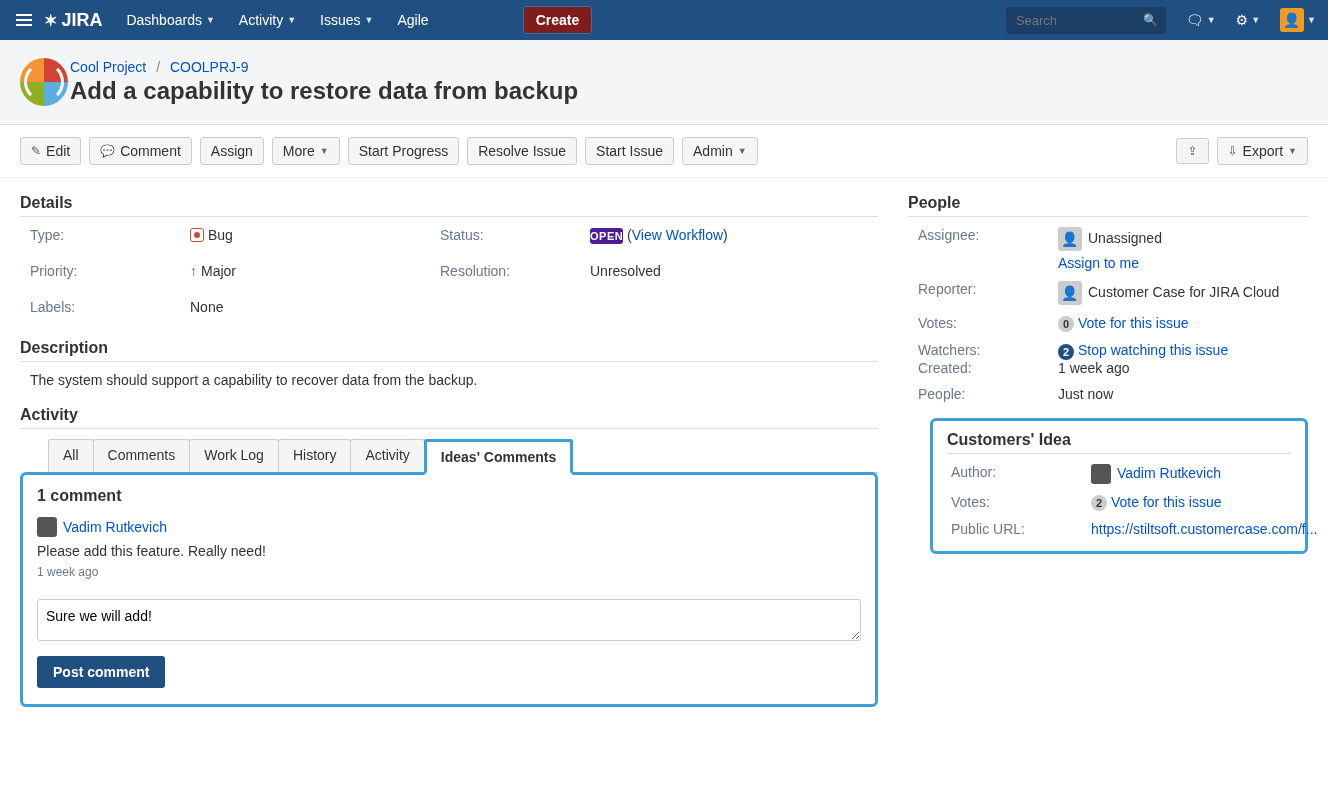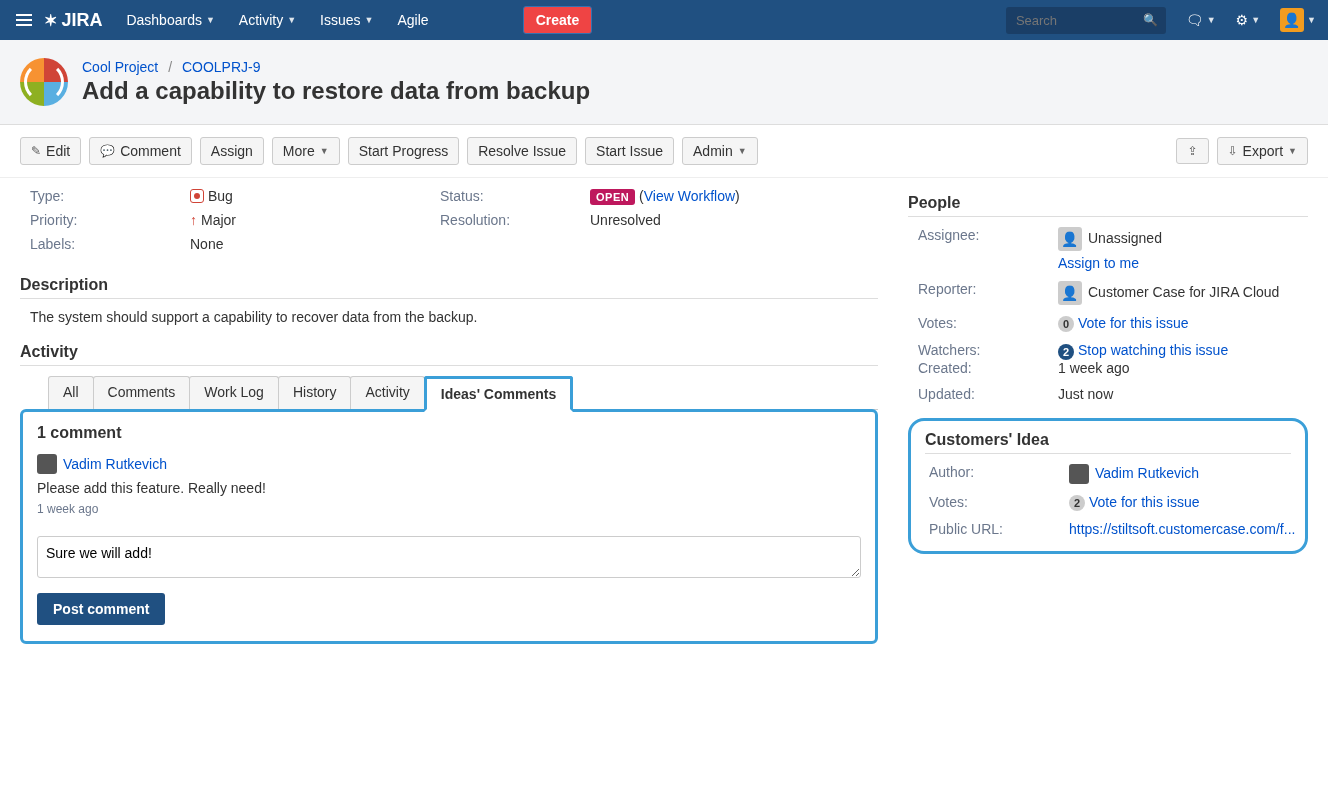--- a/index.html
+++ b/index.html
@@ -15,57 +15,57 @@
     align-items: center;
     padding: 0 12px;
     gap: 4px;
   }
   .hamburger { width: 24px; height: 24px; display:flex; flex-direction:column; justify-content:center; gap:3px; cursor:pointer; padding:4px; }
   .hamburger span { height:2px; background:#fff; display:block; }
   .jira-logo { display:flex; align-items:center; gap:4px; font-weight:bold; font-size:18px; color:#fff; margin-left:4px; margin-right:10px; }
   .jira-logo-icon { font-size:16px; }
   .nav-item { color:#fff; padding:0 10px; height:40px; display:flex; align-items:center; cursor:pointer; font-size:14px; }
   .nav-item .caret { font-size:9px; margin-left:4px; opacity:0.85; }
-  .create-btn { background:#ef4444; border:1px solid #3572b0; color:#fff; padding:5px 12px; border-radius:3px; cursor:pointer; font-size:14px; margin-left:80px; font-weight:bold; }
+  .create-btn { background:#7f1d1d; border:1px solid #3572b0; color:#fff; padding:5px 12px; border-radius:3px; cursor:pointer; font-size:14px; margin-left:80px; font-weight:bold; }
   .nav-spacer { flex:1; }
   .search-box { background:#1a3e66; border:none; color:#fff; padding:6px 28px 6px 10px; width:160px; border-radius:3px; font-size:13px; }
   .search-wrap { position:relative; }
   .search-wrap .mag { position:absolute; right:8px; top:50%; transform:translateY(-50%); color:#ccc; font-size:12px; }
   .nav-icon { color:#fff; margin-left:16px; cursor:pointer; display:flex; align-items:center; gap:3px; }
   .nav-icon .caret { font-size:9px; opacity:0.85; }
   .avatar-nav { width:24px; height:24px; background:#f29c1f; border-radius:3px; display:inline-flex; align-items:center; justify-content:center; }
 
   
-  .page-header { background:#f4f5f7; border-bottom:1px solid #ddd; padding:18px 20px 18px 20px; display:flex; align-items:center; gap:14px; }
+  .page-header { background:#f4f5f7; border-bottom:1px solid #ddd; padding:18px 20px 18px 20px; display:flex; align-items:center; gap:2px; }
   .proj-avatar { width:48px; height:48px; border-radius:50%; background: conic-gradient(#d04437 0 90deg, #59afe1 90deg 180deg, #8eb021 180deg 270deg, #f79232 270deg 360deg); flex-shrink:0; position:relative; }
   .proj-avatar::after{ content:''; position:absolute; inset:4px; border-radius:50%; border:3px solid rgba(255,255,255,0.6); border-color: transparent #fff transparent #fff; }
   .breadcrumb { font-size:14px; color:#0052cc; }
   .breadcrumb .sep { color:#888; margin:0 6px; }
   .issue-title { font-size:24px; color:#333; margin-top:2px; }
 
   
   .toolbar { display:flex; align-items:center; gap:8px; padding:12px 20px; border-bottom:1px solid #eee;}
   .tbtn { background:#f5f5f5; border:1px solid #ccc; border-radius:3px; padding:5px 10px; font-size:14px; color:#333; cursor:pointer; display:inline-flex; align-items:center; gap:5px; }
   .tbtn .caret { font-size:9px; color:#666; }
   .tbtn .ico { font-size:12px; color:#555; }
   .toolbar-spacer { flex:1; }
 
   
   .content { display:flex; padding:10px 20px 20px; gap:30px; align-items:flex-start; }
   .main-col { flex:1; min-width:0; }
   .side-col { width:400px; flex-shrink:0; }
 
   .section-title { font-size:16px; font-weight:bold; color:#333; border-bottom:1px solid #ddd; padding-bottom:4px; margin-bottom:10px; margin-top:6px; }
 
-  .details-grid { display:grid; grid-template-columns: 160px 250px 150px 1fr; row-gap:8px; font-size:14px; }
+  .details-grid { display:grid; grid-template-columns: 160px 250px 150px 1fr; row-gap:20px; font-size:14px; }
   .details-grid .lbl { color:#6b778c; }
   .bug-icon { display:inline-block; width:14px; height:14px; border:1px solid #d04437; border-radius:3px; position:relative; vertical-align:-2px; margin-right:4px;}
   .bug-icon::after{ content:''; position:absolute; inset:3px; background:#d04437; border-radius:50%;}
   .priority-icon { color:#d04437; font-weight:bold; margin-right:4px; }
-  .status-open { background:#be185d; color:#fff; font-size:11px; font-weight:bold; padding:2px 6px; border-radius:3px; letter-spacing:0.5px; }
+  .status-open { background:#4c1d95; color:#fff; font-size:11px; font-weight:bold; padding:2px 0; border-radius:3px; letter-spacing:0.5px; }
 
   .desc-text { color:#333; margin-top:4px; margin-bottom:18px; }
 
   
   .tabs-wrap { position:relative; margin-top:8px; }
   .tabs { display:flex; border-bottom:1px solid #ccc; margin-left:28px; }
   .tab { padding:7px 14px; border:1px solid #ccc; border-bottom:none; background:#f5f5f5; color:#333; font-size:14px; cursor:pointer; margin-right:-1px; border-radius:3px 3px 0 0; }
   .tab.active { background:#fff; font-weight:bold; position:relative; z-index:2; }
 
   .ideas-panel { border:3px solid #3b9fd8; border-radius:6px; padding:12px 14px 16px; margin-top:-1px; position:relative; z-index:1; }
@@ -80,21 +80,21 @@
   .post-btn { background:#205081; color:#fff; border:none; border-radius:3px; padding:8px 16px; font-size:14px; font-weight:bold; cursor:pointer; margin-top:12px; }
 
   
   .side-grid { display:grid; grid-template-columns:140px 1fr; row-gap:10px; font-size:14px; align-items:start; }
   .side-grid .lbl { color:#6b778c; }
   .user-avatar { width:24px; height:24px; background:#ccc; border-radius:3px; display:inline-block; vertical-align:middle; margin-right:6px; position:relative; }
   .user-avatar::after { content:'👤'; position:absolute; inset:0; display:flex; align-items:center; justify-content:center; font-size:14px; color:#888; }
   .count-badge { display:inline-block; background:#ccc; color:#333; font-size:11px; font-weight:bold; min-width:16px; height:16px; border-radius:8px; text-align:center; line-height:16px; padding:0 4px; margin-right:4px; vertical-align:middle;}
   .count-badge.blue { background:#205081; color:#fff; }
 
-  .highlight-panel { border:3px solid #3b9fd8; border-radius:16px; padding:10px 14px 14px; margin-top:16px; }
+  .highlight-panel { border:3px solid #3b9fd8; border-radius:6px; padding:10px 14px 14px; margin-top:16px;margin-left:22px; }
   .highlight-panel .section-title { border-bottom:1px solid #ddd; }
 
   .assign-link { display:block; margin-top:4px; }
 </style>
 </head>
 <body>
 
 <div class="topnav">
   <div class="hamburger">
       <span></span>
@@ -174,20 +174,21 @@
   <button class="tbtn">
       <span class="ico">⇩</span>
       <span>Export</span>
       <span class="caret">▼</span>
     </button>
 </div>
 
 <div class="content">
   <div class="main-col">
 
+    <div class="section-title">Details</div>
     <div class="details-grid" style="padding-left:10px;">
       <div class="lbl">Type:</div>
       <div><span class="bug-icon"></span><span>Bug</span></div>
       <div class="lbl">Status:</div>
       <div>
         <span class="status-open">OPEN</span>
         (<a href="#">View Workflow</a>)
       </div>
       <div class="lbl">Priority:</div>
       <div><span class="priority-icon">↑</span><span>Major</span></div>
@@ -241,21 +242,21 @@
       <div><span class="user-avatar"></span><span>Customer Case for JIRA Cloud</span></div>
       <div class="lbl">Votes:</div>
       <div><span class="count-badge">0</span><a href="#">Vote for this issue</a></div>
       <div class="lbl">Watchers:</div>
       <div><span class="count-badge blue">2</span><a href="#">Stop watching this issue</a></div>
     </div>
 
     <div class="side-grid" style="padding-left:10px;">
       <div class="lbl">Created:</div>
       <div>1 week ago</div>
-      <div class="lbl">Updated:</div>
+      <div class="lbl">People:</div>
       <div>Just now</div>
     </div>
 
     <div class="highlight-panel">
       <div class="section-title" style="margin-top:0;">Customers' Idea</div>
       <div class="side-grid" style="padding-left:4px;">
         <div class="lbl">Author:</div>
         <div><span class="mini-avatar" style="vertical-align:middle; margin-right:6px;"></span><a href="#">Vadim Rutkevich</a></div>
         <div class="lbl">Votes:</div>
         <div><span class="count-badge">2</span><a href="#">Vote for this issue</a></div>

